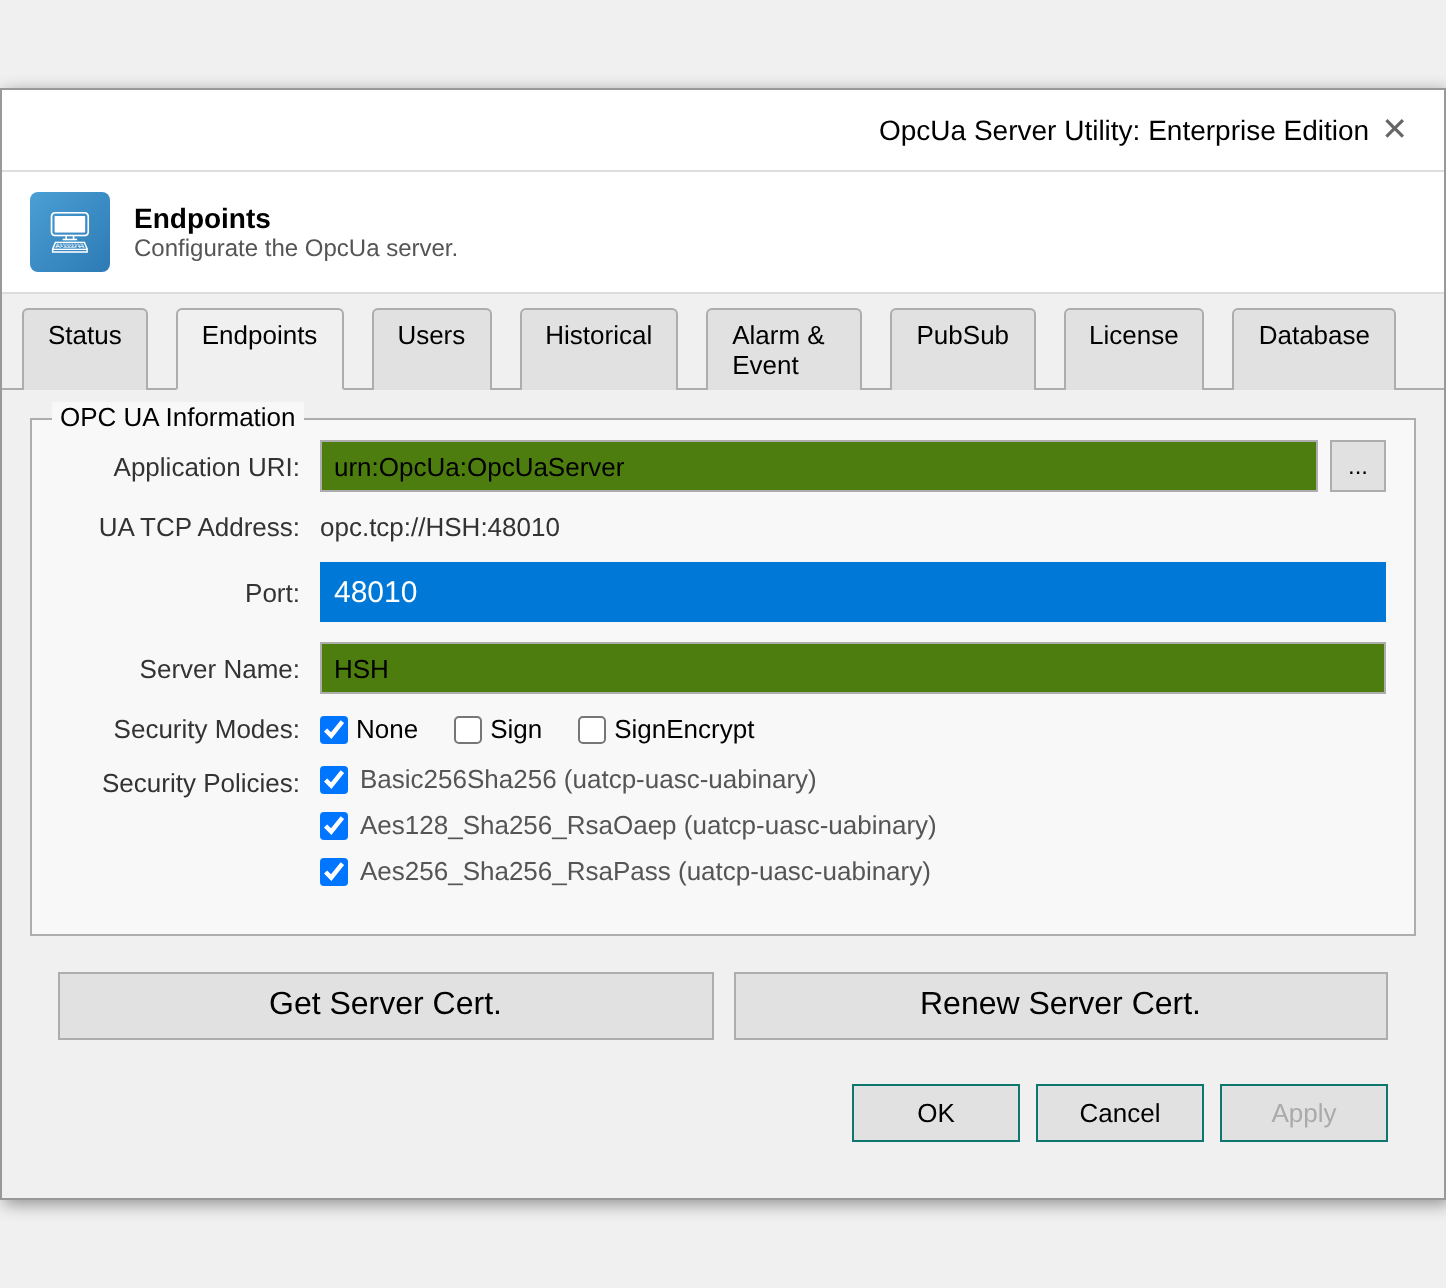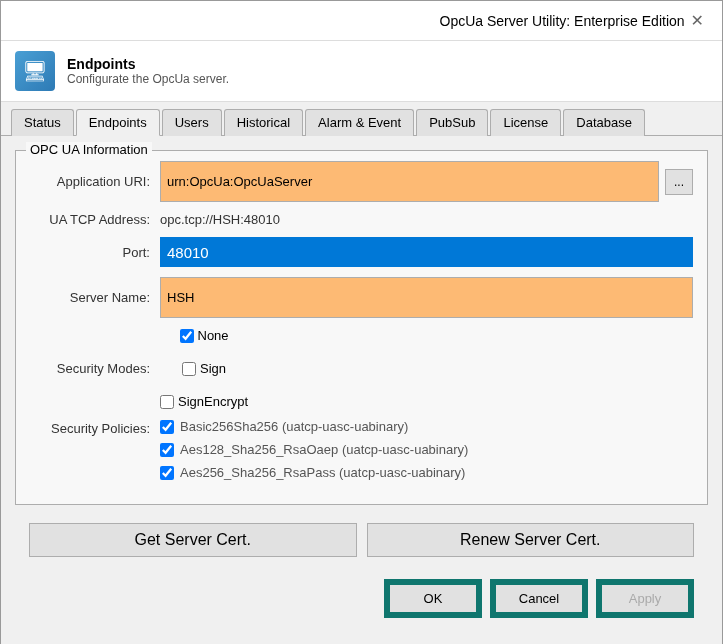--- a/index.html
+++ b/index.html
@@ -73,21 +73,21 @@
       gap: 0;
       border-bottom: 1px solid #adadad;
     }
     .tab {
       padding: 5px 12px;
       border: 1px solid #adadad;
       border-bottom: none;
       background: #e1e1e1;
       cursor: pointer;
       font-size: 13px;
-      margin-right: 2px;
+      margin-right: 14px;
       border-radius: 3px 3px 0 0;
       position: relative;
       top: 1px;
     }
     .tab.active {
       background: #f0f0f0;
       border-bottom: 1px solid #f0f0f0;
       z-index: 1;
       color: #000;
     }
@@ -141,39 +141,38 @@
     }
     .text-input.selected {
       background: #0078d7;
       color: #fff;
     }
     .text-input-plain {
       flex: 1;
       padding: 3px 6px;
       border: 1px solid #adadad;
       font-size: 13px;
-      background: #fdba74;
-      height: 41px;
+      background: #4d7c0f;
+      height: 26px;
     }
     .ellipsis-btn {
       width: 28px;
       height: 26px;
       border: 1px solid #adadad;
       background: #e1e1e1;
       cursor: pointer;
       font-size: 12px;
       display: flex;
       align-items: center;
       justify-content: center;
     }
     .checkbox-group {
       display: flex;
       align-items: center;
       gap: 18px;
-      flex-direction: column;
     }
     .checkbox-item {
       display: flex;
       align-items: center;
       gap: 4px;
     }
     .checkbox-item input[type="checkbox"] {
       width: 14px;
       height: 14px;
     }
@@ -205,23 +204,23 @@
       cursor: pointer;
       font-size: 16px;
     }
     .dialog-footer {
       display: flex;
       justify-content: flex-end;
       gap: 8px;
       padding: 8px 14px 14px;
     }
     .btn-dialog {
-      width: 98px;
+      width: 84px;
       padding: 6px 12px;
-      border: 6px solid #0f766e;
+      border: 1px solid #0f766e;
       background: #e1e1e1;
       cursor: pointer;
       font-size: 13px;
     }
     .btn-dialog.primary {
       background: #e1e1e1;
     }
     .btn-dialog:disabled {
       color: #aaa;
       cursor: default;

